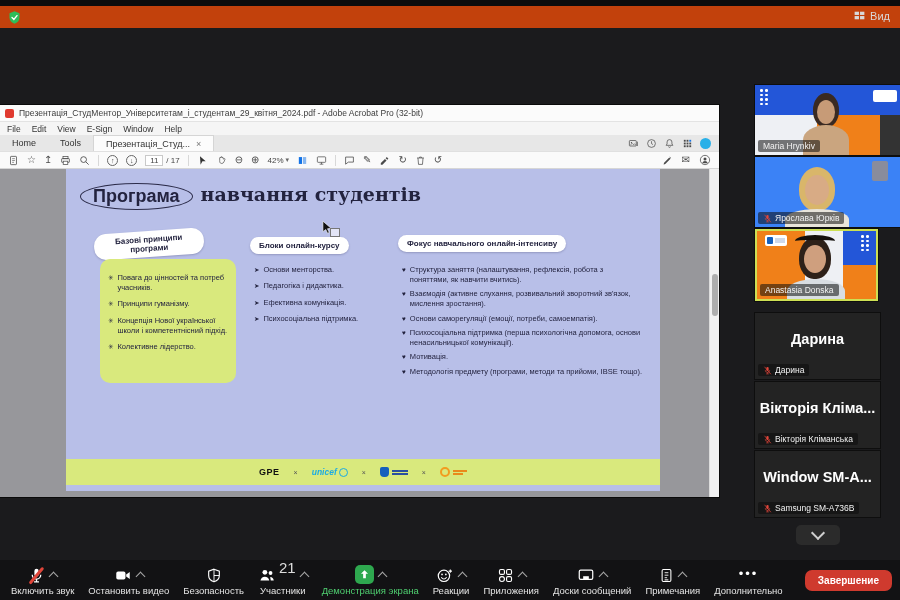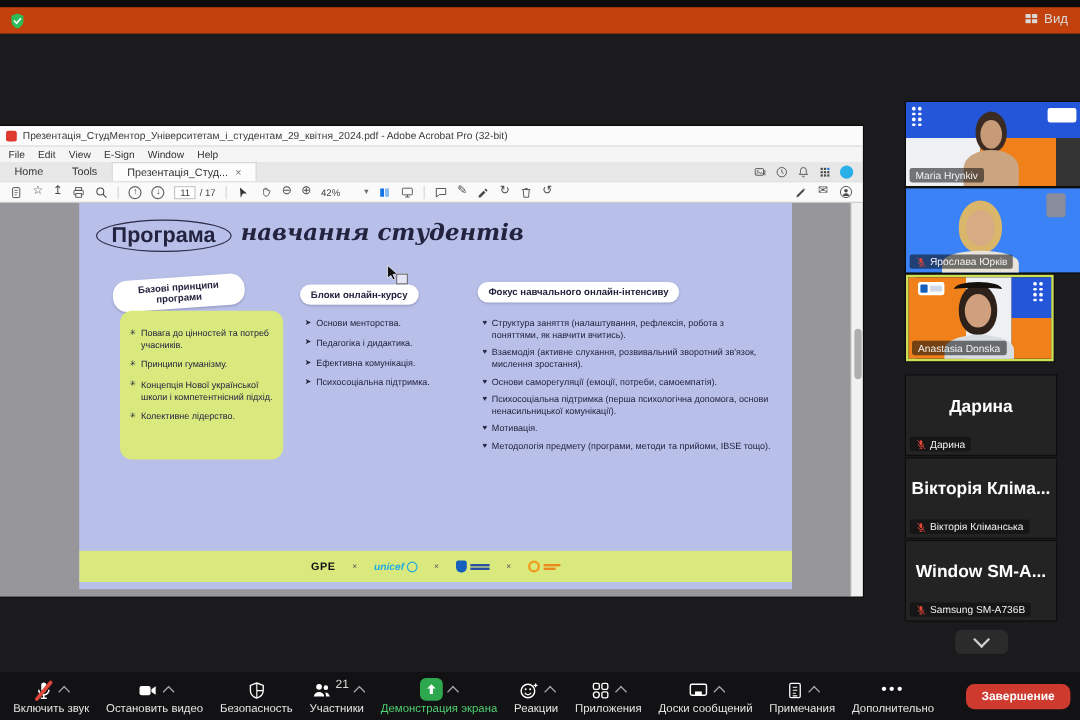--- a/index.html
+++ b/index.html
@@ -23,33 +23,33 @@
   .ac-tab.active{background:#fcfcfc;border:1px solid #d5d5d5;border-bottom:none;gap:6px;}
   .ac-tab .x{color:#777;font-size:9px;}
   .ac-tabs-right{margin-left:auto;display:flex;align-items:center;gap:7px;padding-right:8px;}
   .avatar-dot{width:11px;height:11px;border-radius:50%;background:#29b0e8;}
   .ac-toolbar{position:absolute;left:0;top:46px;width:100%;height:18px;background:#fafafa;border-top:1px solid #e0e0e0;border-bottom:1px solid #d6d6d6;display:flex;align-items:center;gap:8px;padding:0 8px;box-sizing:border-box;color:#4a4a4a;}
   .tb-gly{font-size:10px;line-height:1;color:#4a4a4a;}
   .tb-sep{width:1px;height:11px;background:#d8d8d8;}
   .tb-circ{width:11px;height:11px;border:1px solid #666;border-radius:50%;font-size:7px;display:flex;align-items:center;justify-content:center;color:#444;box-sizing:border-box;}
   .tb-pg{font-size:8px;color:#444;display:flex;align-items:center;gap:3px;}
   .tb-pg .pgbox{border:1px solid #c9c9c9;background:#fff;padding:0 3px;min-width:10px;text-align:center;}
-  .tb-zoom{font-size:8px;color:#444;display:flex;align-items:center;gap:20px;}
+  .tb-zoom{font-size:8px;color:#444;display:flex;align-items:center;gap:2px;}
   .caret{font-size:7px;color:#666;}
   .tb-right{margin-left:auto;display:flex;align-items:center;gap:9px;}
 
   .ac-doc{position:absolute;left:0;top:64px;width:719px;height:328px;background:#97979b;overflow:hidden;}
   .ac-scroll{position:absolute;right:0;top:0;width:9px;height:100%;background:#f1f1f1;border-left:1px solid #dcdcdc;}
   .ac-thumb{position:absolute;right:1px;top:105px;width:6px;height:42px;background:#aeaeae;border-radius:3px;}
 
   
   .slide{position:absolute;left:66px;top:0;width:594px;height:322px;background:#b8bfe8;overflow:hidden;color:#23233f;}
   .sl-title{position:absolute;left:14px;top:14px;display:flex;align-items:flex-start;gap:8px;}
   .sl-oval{border:1.5px solid #2c2c4a;border-radius:50%;padding:2px 12px;font-weight:bold;font-size:18px;}
-  .sl-serif{font-family:"DejaVu Serif",serif;font-style:italic;font-weight:bold;font-size:19px;}
+  .sl-serif{font-family:"DejaVu Serif",serif;font-weight:bold;font-size:19px;}
   .pillhead{position:absolute;background:#fff;border-radius:12px;font-weight:bold;font-size:8px;text-align:center;padding:4px 9px;box-shadow:0 1px 2px rgba(40,40,80,.25);}
   .col1-head{left:28px;top:62px;width:92px;transform:rotate(-4deg);}
   .col1-card{position:absolute;left:34px;top:90px;width:136px;height:124px;background:#d9e97d;border-radius:10px;padding:14px 8px 6px 8px;box-sizing:border-box;}
   .col2-head{left:184px;top:68px;}
   .col3-head{left:332px;top:66px;}
   .col2-list{position:absolute;left:188px;top:96px;width:140px;}
   .col3-list{position:absolute;left:336px;top:96px;width:242px;}
   .sl-item{display:flex;gap:4px;font-size:7.5px;line-height:1.35;margin-bottom:6px;}
   .col3-list .sl-item{margin-bottom:4px;}
   .sl-bullet{flex:none;font-size:6.5px;line-height:1.6;}
@@ -107,21 +107,21 @@
 
   
   .zm-bottombar{position:absolute;left:0;top:560px;width:900px;height:40px;background:#121214;display:flex;align-items:center;padding:0 4px;box-sizing:border-box;}
   .zbtn{display:flex;flex-direction:column;align-items:center;justify-content:center;height:40px;padding:0 7px;flex:none;}
   .zbtn .icrow{height:19px;display:flex;align-items:flex-end;gap:5px;}
   .zbtn .lbl{font-size:9.5px;color:#e4e4e4;margin-top:1px;white-space:nowrap;}
   .zbtn.active .lbl{color:#4fcf70;}
   .chev-up{width:6px;height:6px;border-left:1.5px solid #a8a8a8;border-top:1.5px solid #a8a8a8;transform:rotate(45deg);margin-bottom:4px;}
   .mic-wrap{position:relative;width:17px;height:17px;}
   .mic-slash{position:absolute;left:7px;top:-2px;width:2.5px;height:21px;background:#e0453a;transform:rotate(40deg);border-radius:2px;}
-  .badge{font-size:10px;color:#dcdcdc;transform:translateY(-8px);margin-left:-2px;}
+  .badge{font-size:15px;color:#dcdcdc;transform:translateY(-8px);margin-left:-2px;}
   .green-sq{width:19px;height:19px;background:#2ea84f;border-radius:5px;display:flex;align-items:center;justify-content:center;}
   .end-btn{margin-left:auto;margin-right:4px;background:#cf3a2e;color:#fff;font-size:10px;font-weight:bold;padding:5px 13px;border-radius:7px;flex:none;}
 </style>
 </head>
 <body>
 
 <svg width="0" height="0" style="position:absolute">
   <defs>
     <symbol id="i-shieldcheck" viewBox="0 0 24 24">
         <path d="M12 2l8 3v7c0 5-3.5 8.5-8 10-4.5-1.5-8-5-8-10V5z" fill="#2ebd59"></path>

